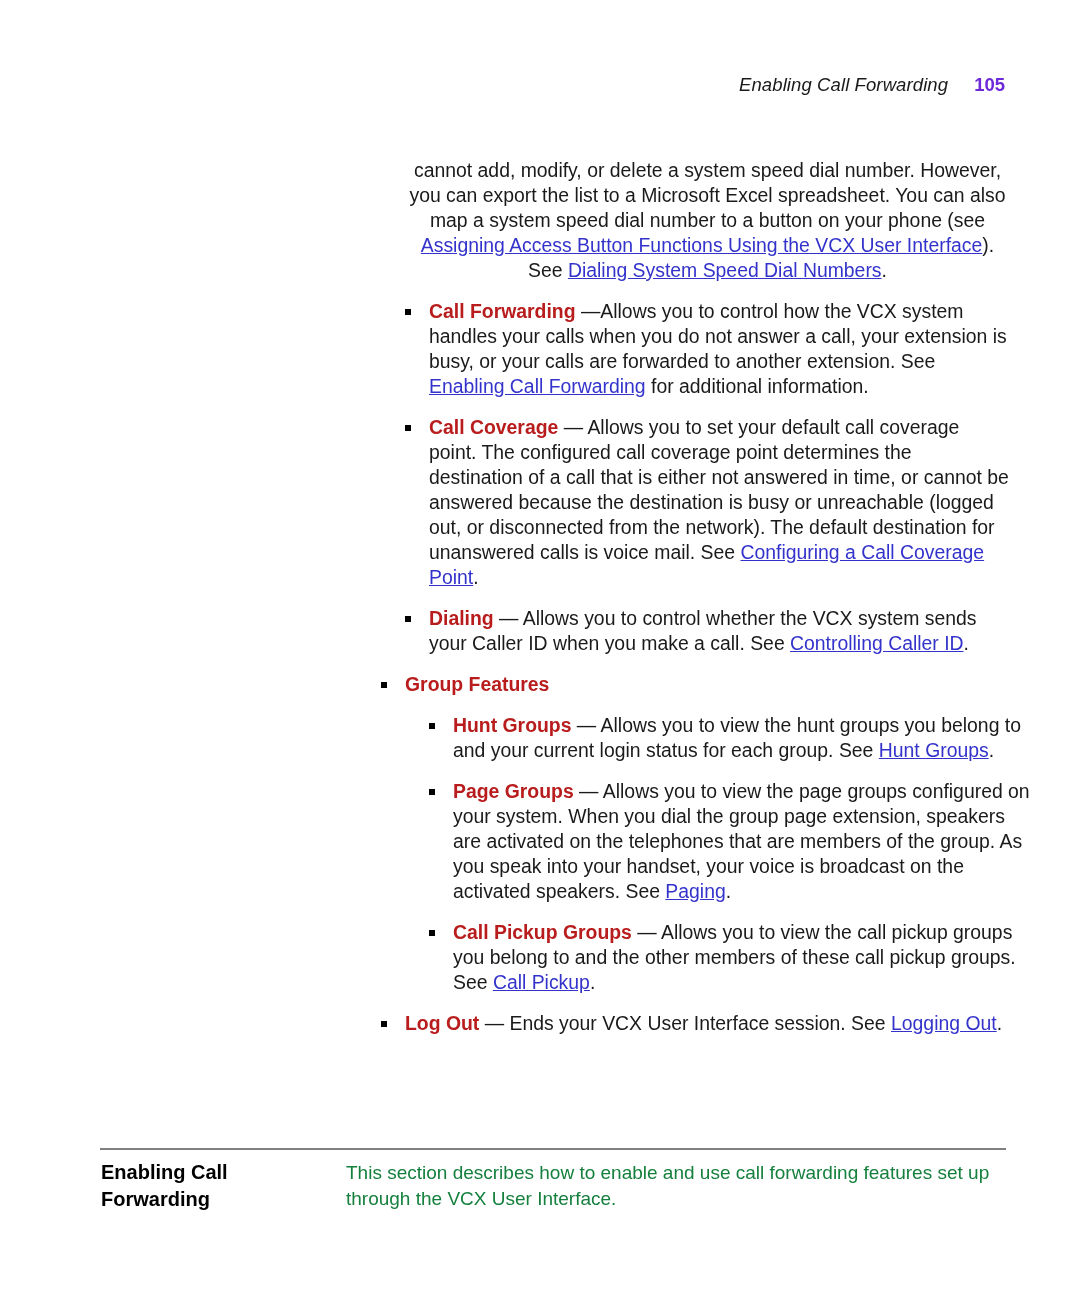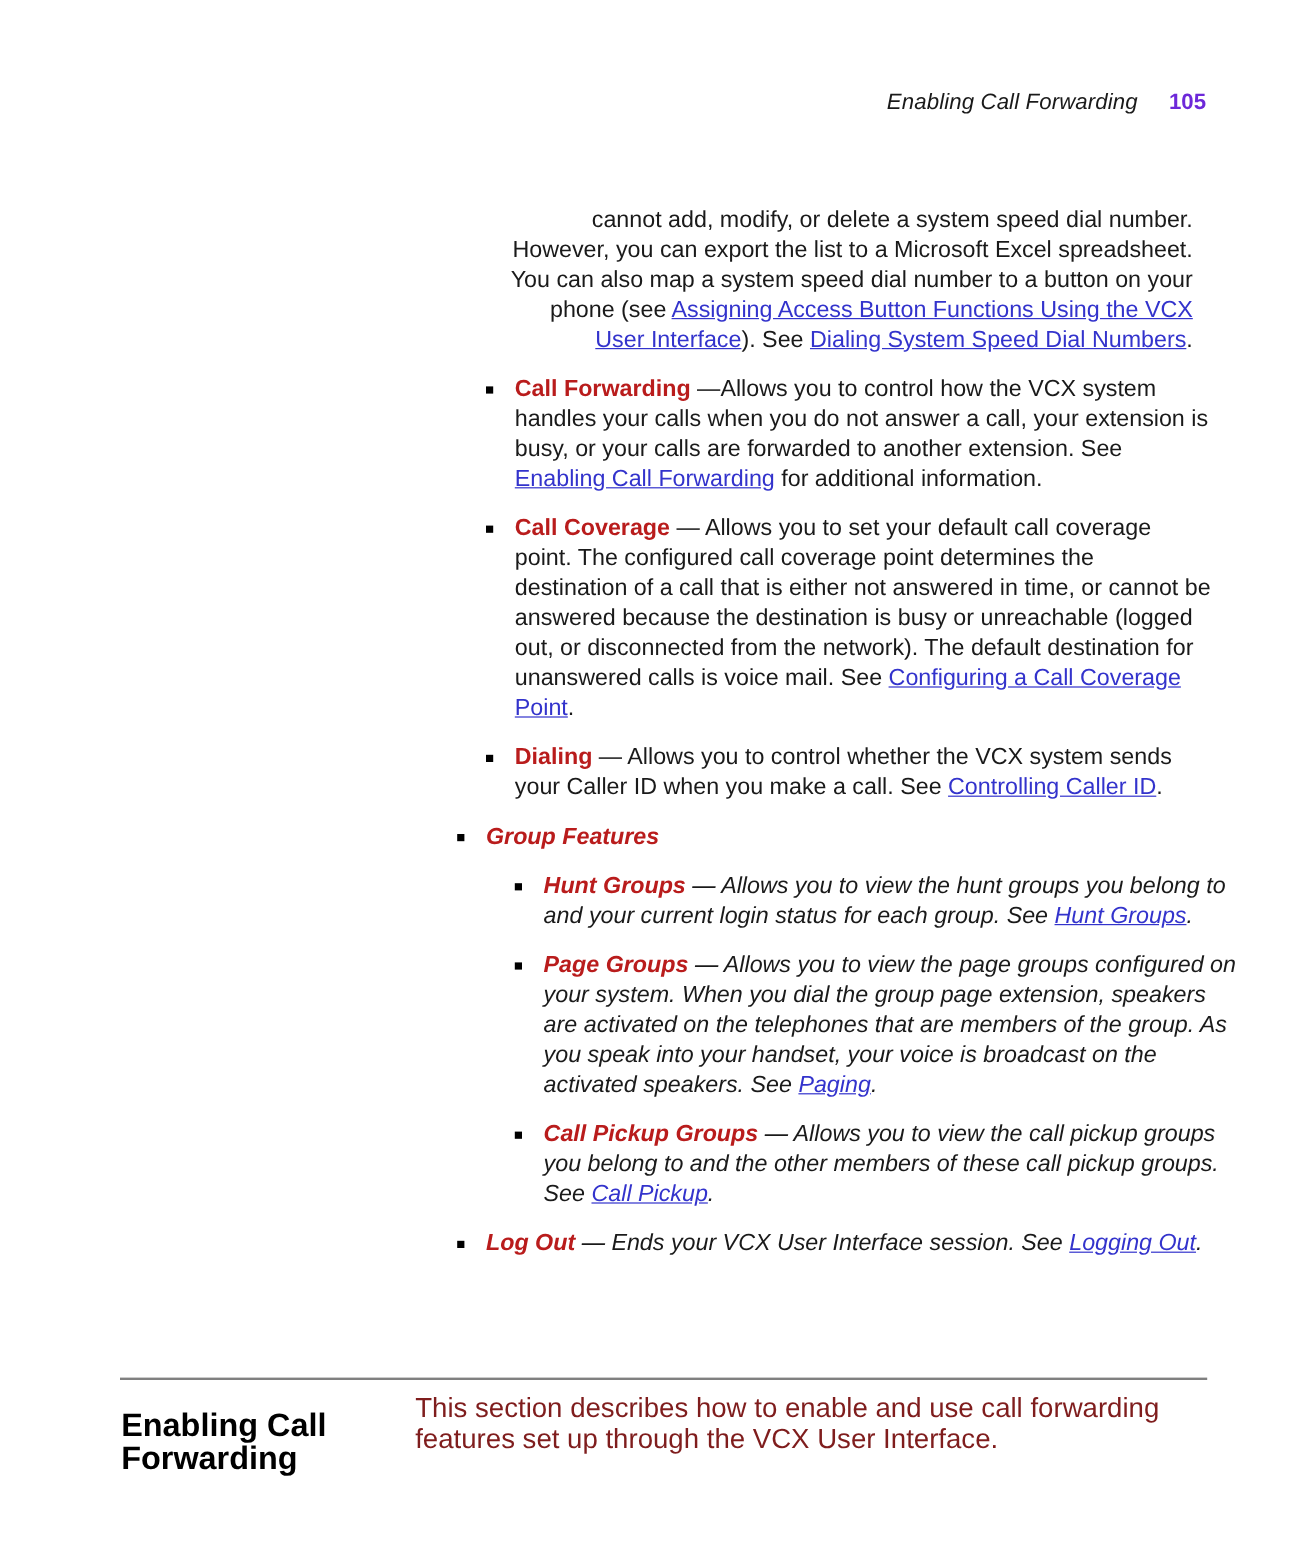--- a/index.html
+++ b/index.html
@@ -39,25 +39,25 @@
 
   
   .body-col {
     position: absolute;
     left: 405px;
     top: 155px;
     width: 605px;
   }
 
   p.para {
-    margin: 16px;
+    margin: 3px;
     font-size: 19.4px;
     line-height: 25px;
     color: #1a1a1a;
-    text-align: right;
+    text-align: center;
   }
 
   
   .blist { margin: 0; padding: 0; list-style: none; }
 
   .bitem {
     position: relative;
     font-size: 19.4px;
     line-height: 25px;
     color: #1a1a1a;
@@ -73,21 +73,21 @@
     background: #000000;
   }
   .bitem .term { font-weight: bold; color: #b91c1c; }
 
   
   .level1 {
     position: relative;
     left: -24px;
     width: 629px;
   }
-  .level1 > .bitem { margin-top: 16px; font-style: italic; }
+  .level1 > .bitem { margin-top: 16px; }
 
   
   .level2 {
     margin: 0;
     padding: 0;
     list-style: none;
     position: relative;
     left: 24px;
     width: 605px;
   }
@@ -105,33 +105,32 @@
     width: 906px;
     height: 2px;
     background: #808080;
   }
   .section-heading {
     position: absolute;
     left: 101px;
     top: 1159px;
     width: 250px;
     font-weight: bold;
-    font-size: 27px;
+    font-size: 20px;
     line-height: 27px;
     color: #000000;
-    margin-top: 16px;
   }
   .section-body {
     position: absolute;
     left: 346px;
     top: 1160px;
     width: 662px;
-    font-size: 23px;
+    font-size: 19px;
     line-height: 26px;
-    color: #7f1d1d;
+    color: #15803d;
   }
   .section-body p { margin: 0; }
 </style>
 </head>
 <body>
 
 <div class="page-header">
   <span class="chapter">Enabling Call Forwarding</span>
   <span class="folio">105</span>
 </div>

